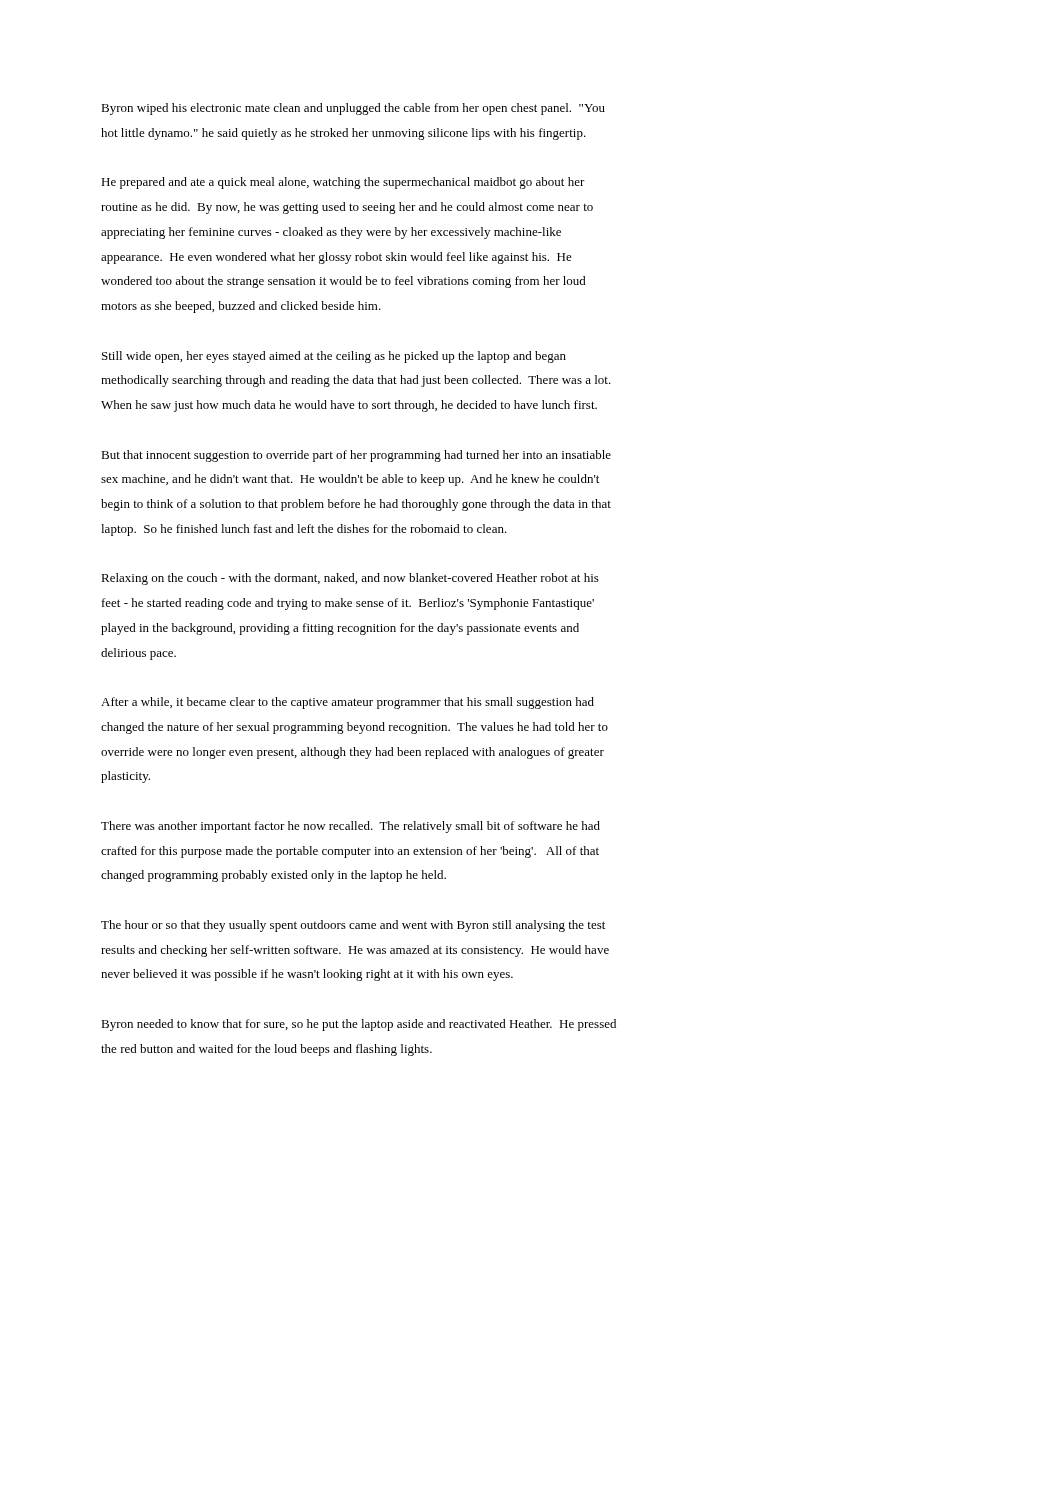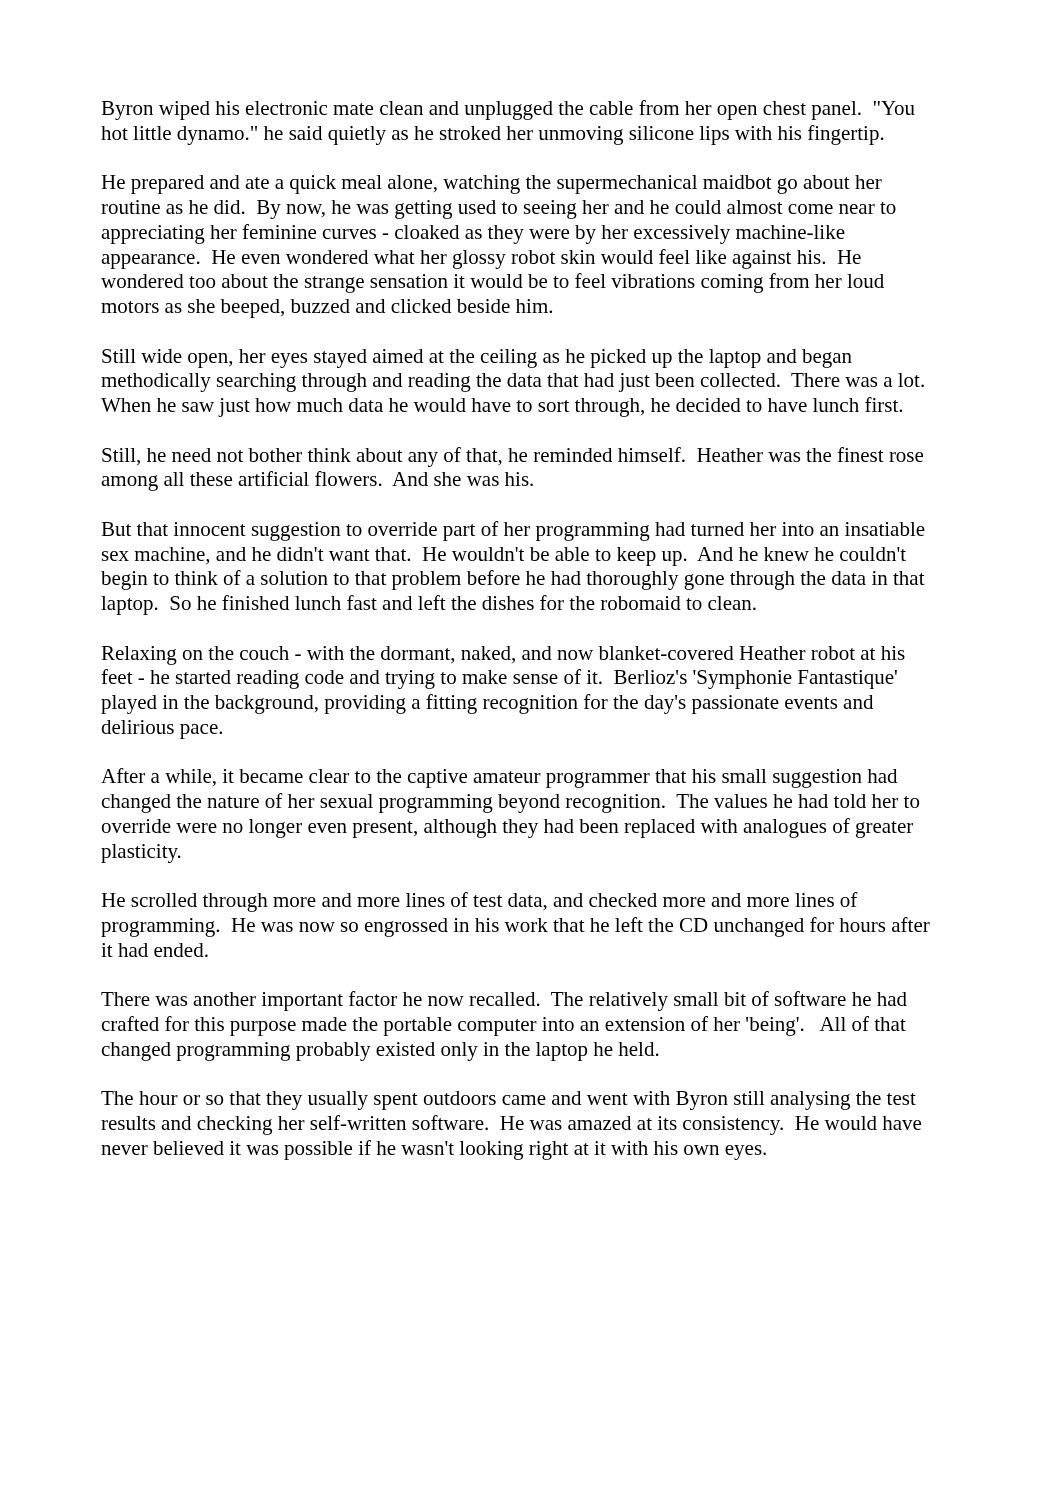--- a/index.html
+++ b/index.html
@@ -20,21 +20,21 @@
     width: 1058px;
     height: 1497px;
     background: #ffffff;
   }
   .text-block {
     position: absolute;
     left: 101px;
     top: 96px;
     width: 940px;
     font-family: "Liberation Serif", serif;
-    font-size: 21px;
+    font-size: 13px;
     line-height: 24.75px;
     color: #000000;
     -webkit-font-smoothing: none;
   }
   .para {
     margin: 0 0 24.75px 0;
     white-space: pre-wrap;
   }
 </style>
 </head>
@@ -46,37 +46,34 @@
 hot little dynamo." he said quietly as he stroked her unmoving silicone lips with his fingertip.</p>
       <p class="para">He prepared and ate a quick meal alone, watching the supermechanical maidbot go about her
 routine as he did.  By now, he was getting used to seeing her and he could almost come near to
 appreciating her feminine curves - cloaked as they were by her excessively machine-like
 appearance.  He even wondered what her glossy robot skin would feel like against his.  He
 wondered too about the strange sensation it would be to feel vibrations coming from her loud
 motors as she beeped, buzzed and clicked beside him.</p>
       <p class="para">Still wide open, her eyes stayed aimed at the ceiling as he picked up the laptop and began
 methodically searching through and reading the data that had just been collected.  There was a lot.
 When he saw just how much data he would have to sort through, he decided to have lunch first.</p>
-      <p class="para">Still, he need not bother think about any of that, he reminded himself.  Heather was the finest rose
-among all these artificial flowers.  And she was his.</p>
       <p class="para">But that innocent suggestion to override part of her programming had turned her into an insatiable
 sex machine, and he didn't want that.  He wouldn't be able to keep up.  And he knew he couldn't
 begin to think of a solution to that problem before he had thoroughly gone through the data in that
 laptop.  So he finished lunch fast and left the dishes for the robomaid to clean.</p>
       <p class="para">Relaxing on the couch - with the dormant, naked, and now blanket-covered Heather robot at his
 feet - he started reading code and trying to make sense of it.  Berlioz's 'Symphonie Fantastique'
 played in the background, providing a fitting recognition for the day's passionate events and
 delirious pace.</p>
       <p class="para">After a while, it became clear to the captive amateur programmer that his small suggestion had
 changed the nature of her sexual programming beyond recognition.  The values he had told her to
 override were no longer even present, although they had been replaced with analogues of greater
 plasticity.</p>
-      <p class="para">He scrolled through more and more lines of test data, and checked more and more lines of
-programming.  He was now so engrossed in his work that he left the CD unchanged for hours after
-it had ended.</p>
       <p class="para">There was another important factor he now recalled.  The relatively small bit of software he had
 crafted for this purpose made the portable computer into an extension of her 'being'.   All of that
 changed programming probably existed only in the laptop he held.</p>
       <p class="para">The hour or so that they usually spent outdoors came and went with Byron still analysing the test
 results and checking her self-written software.  He was amazed at its consistency.  He would have
 never believed it was possible if he wasn't looking right at it with his own eyes.</p>
+      <p class="para">Byron needed to know that for sure, so he put the laptop aside and reactivated Heather.  He pressed
+the red button and waited for the loud beeps and flashing lights.</p>
     </div>
 </div>
 
 </body></html>

